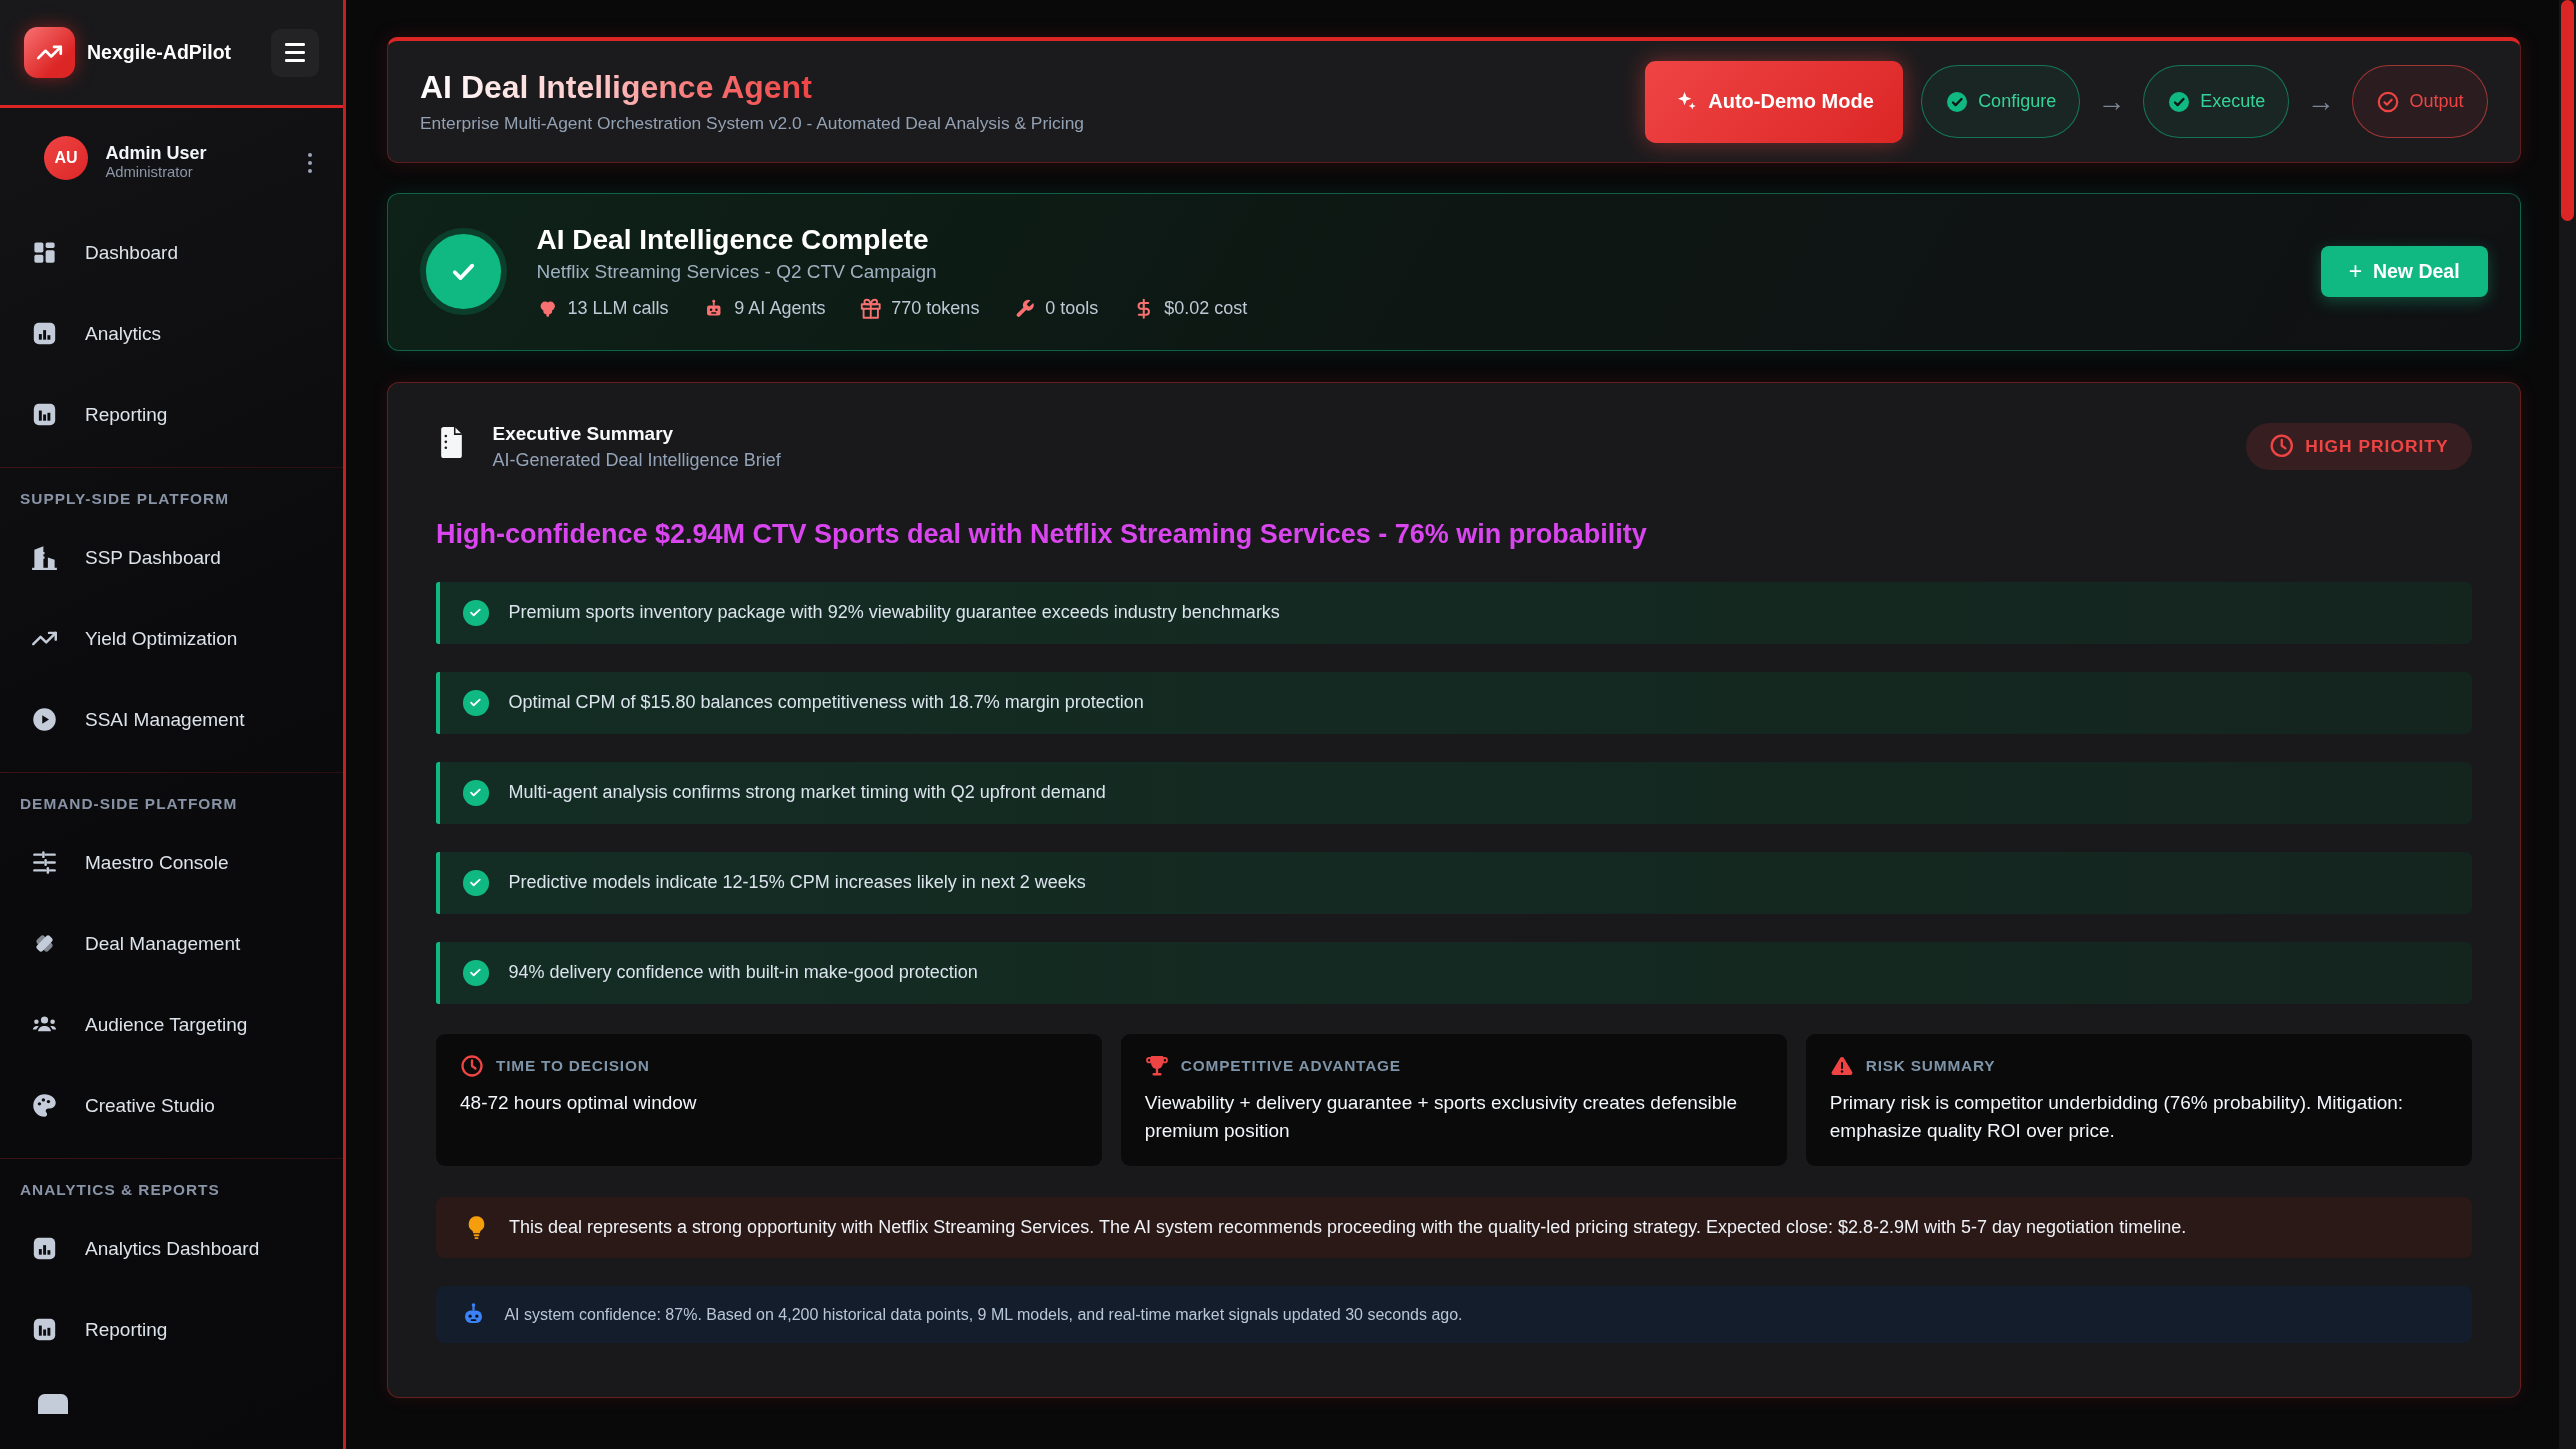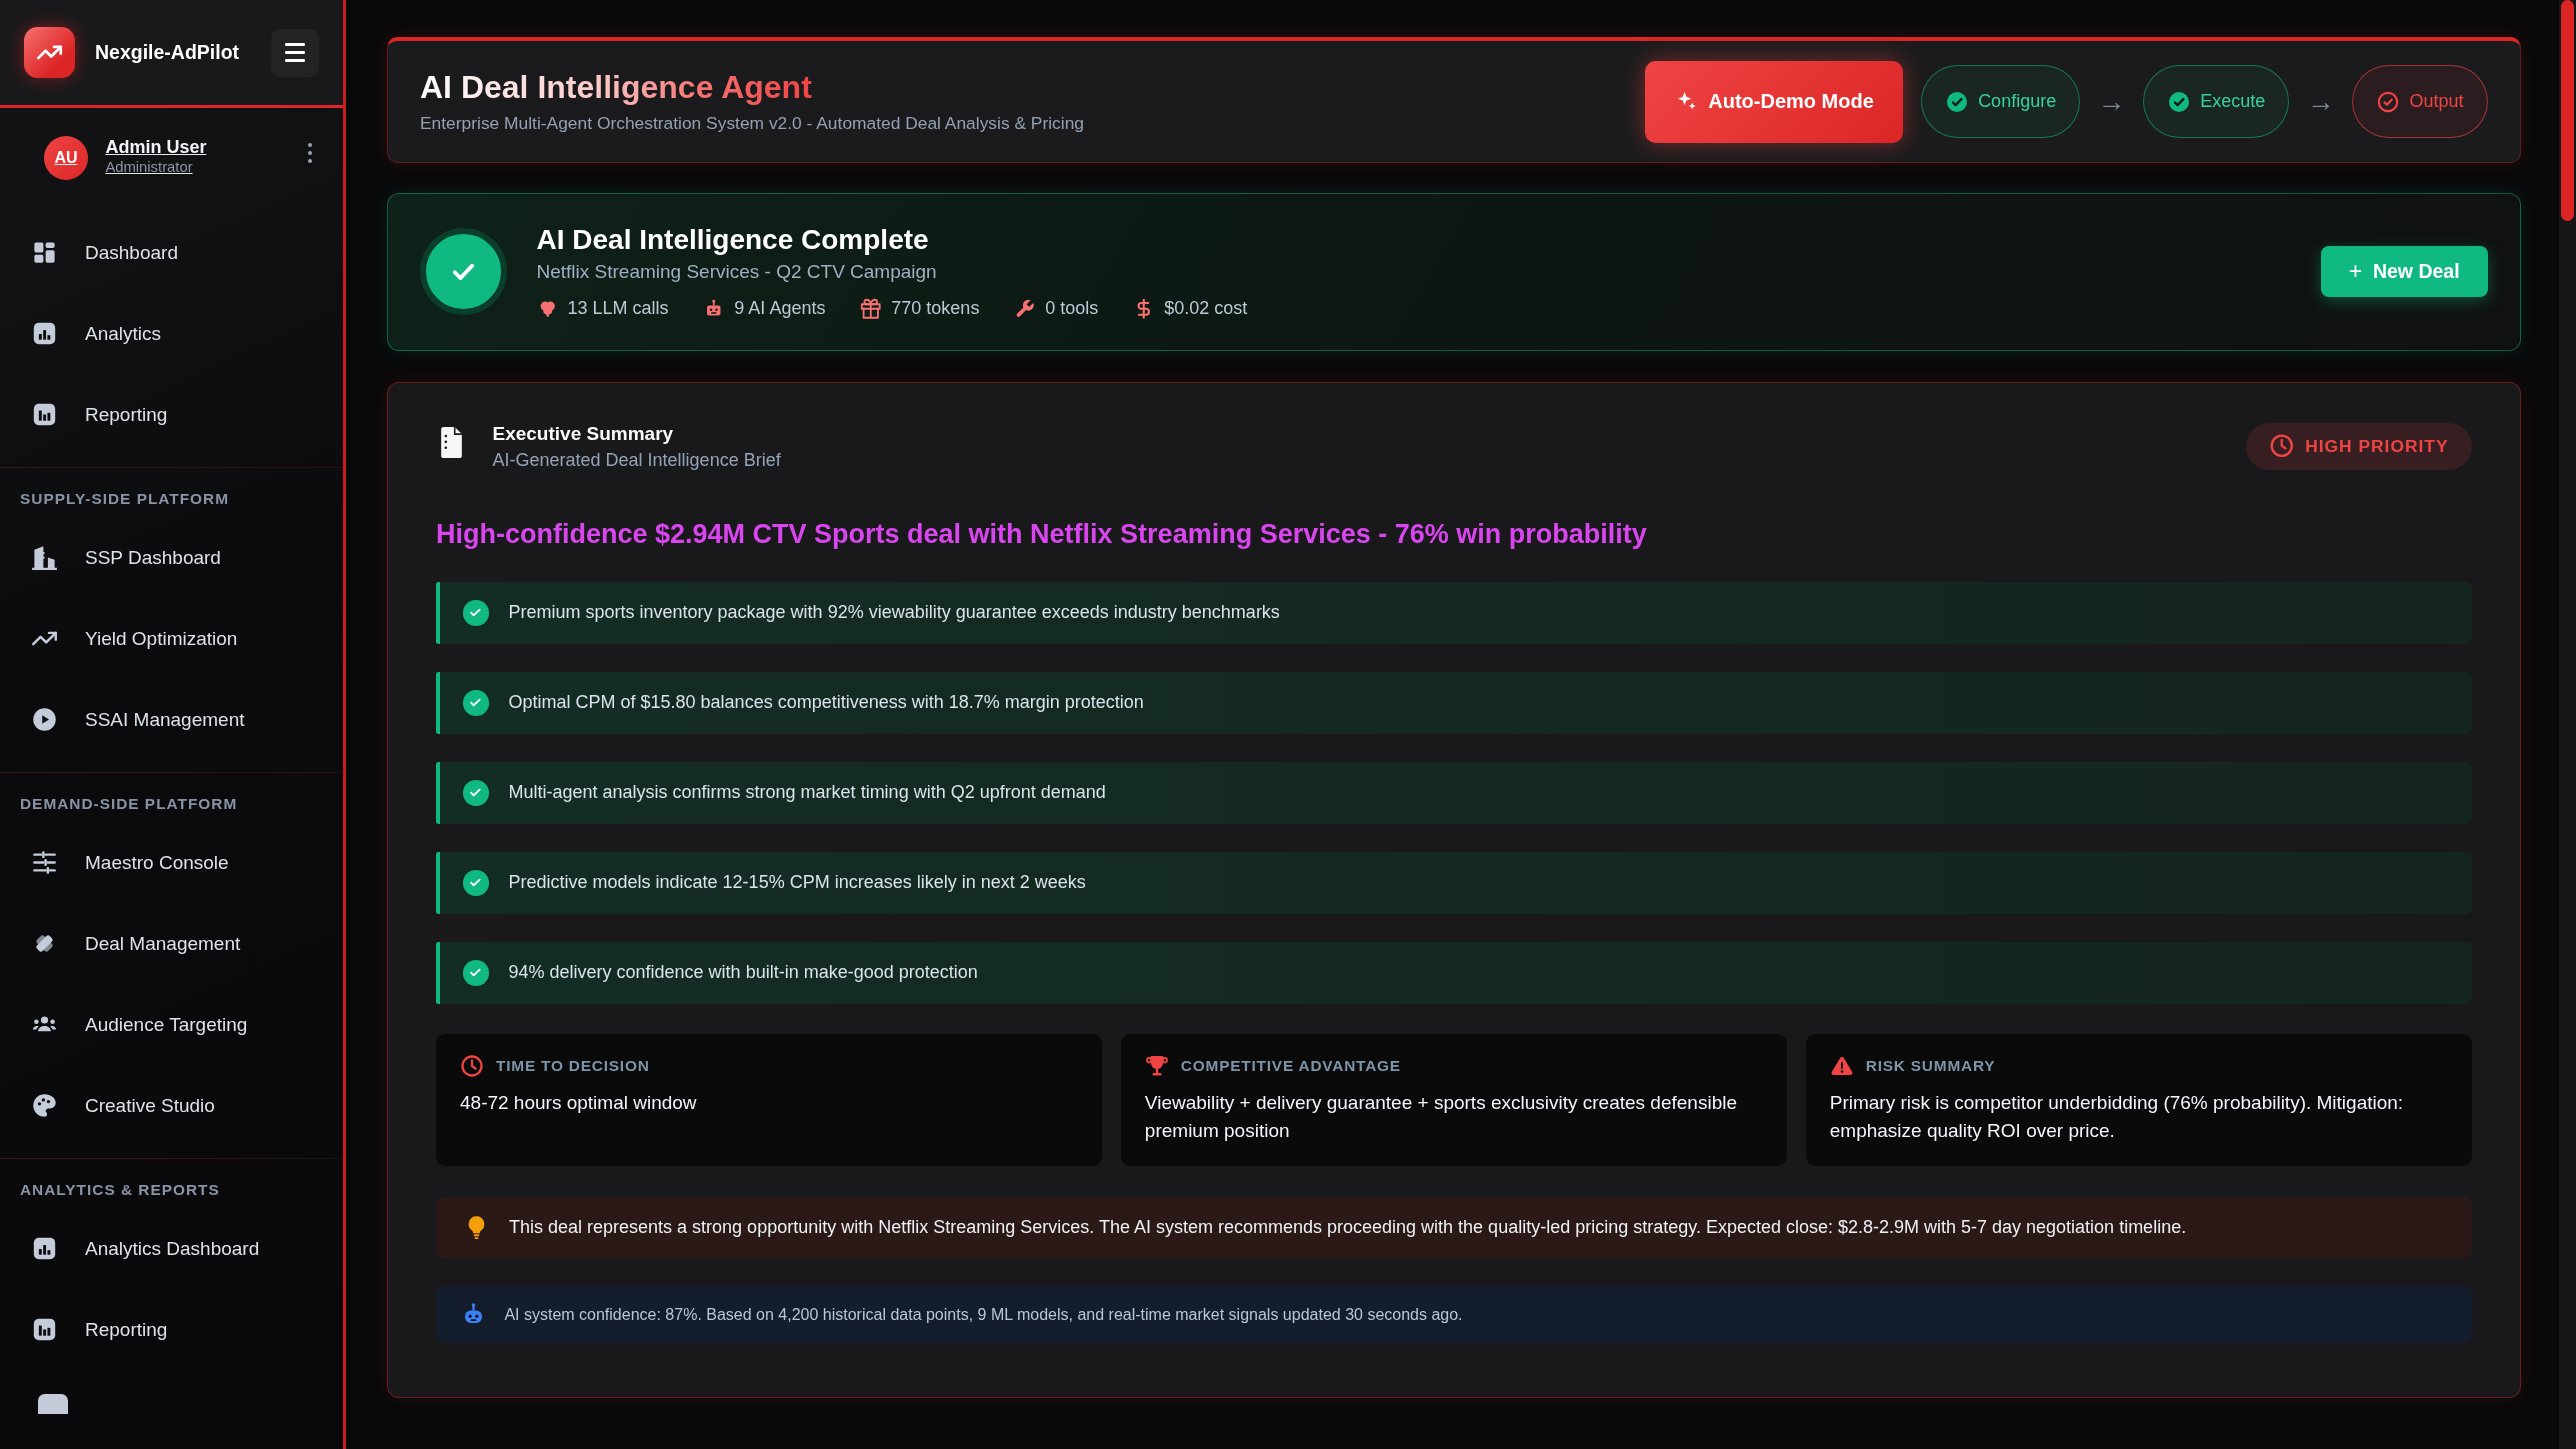--- a/index.html
+++ b/index.html
@@ -4,30 +4,30 @@
 <style>
   html,body{margin:0;padding:0;background:#050506;}
   body{width:2576px;height:1449px;position:relative;overflow:hidden;
        font-family:"Liberation Sans",sans-serif;color:#e5e9ef;}
   svg{display:block;}
 
   
   .sidebar{position:absolute;left:0;top:0;bottom:0;width:343px;
     background:linear-gradient(155deg,#151517 0%,#0b0b0d 45%,#09090b 100%);
     border-right:3.4px solid #c81e1e;z-index:3;}
-  .side-head{height:105px;display:flex;align-items:center;gap:20px;padding:0 24px;
+  .side-head{height:105px;display:flex;align-items:center;gap:12px;padding:0 24px;
     background:#19191b;border-bottom:3.4px solid #dc2626;}
   .logo{width:51px;height:51px;border-radius:13.4px;flex:0 0 auto;
     background:linear-gradient(135deg,#f87171,#dc2626 70%);
     display:flex;align-items:center;justify-content:center;box-shadow:0 0 17.4px rgba(220,38,38,.5);}
   .app-title{font-size:19.5px;font-weight:bold;color:#fff;flex:1;}
   .burger{width:48px;height:48px;border-radius:9.4px;background:#232326;
     display:flex;flex-direction:column;justify-content:center;align-items:center;gap:5.4px;cursor:pointer;}
   .burger i{display:block;width:20px;height:2.7px;background:#fff;border-radius:1.3px;}
-  .side-user{display:flex;align-items:flex-start;gap:17.4px;padding:28px 24px 24px 44px;text-decoration:underline;}
+  .side-user{display:flex;align-items:flex-end;gap:17.4px;padding:28px 24px 24px 44px;}
   .avatar{width:44px;height:44px;border-radius:50%;flex:0 0 auto;
     background:linear-gradient(135deg,#ef4444,#dc2626);display:flex;align-items:center;justify-content:center;
     font-size:16px;font-weight:bold;color:#fff;}
   .uname{font-size:18px;font-weight:bold;color:#f1f5f9;line-height:1.25;}
   .urole{font-size:14.8px;color:#8b97a8;}
   .udots{margin-left:auto;display:flex;flex-direction:column;gap:4px;padding:6.7px;cursor:pointer;}
   .udots i{width:4px;height:4px;border-radius:50%;background:#9aa6b6;}
   .nav{padding-top:8px;}
   .nav-item{height:81px;display:flex;align-items:center;gap:27px;padding:0 31px;cursor:pointer;}
   .nav-item .nicon{width:27px;height:27px;color:#c3ccd8;flex:0 0 auto;}

